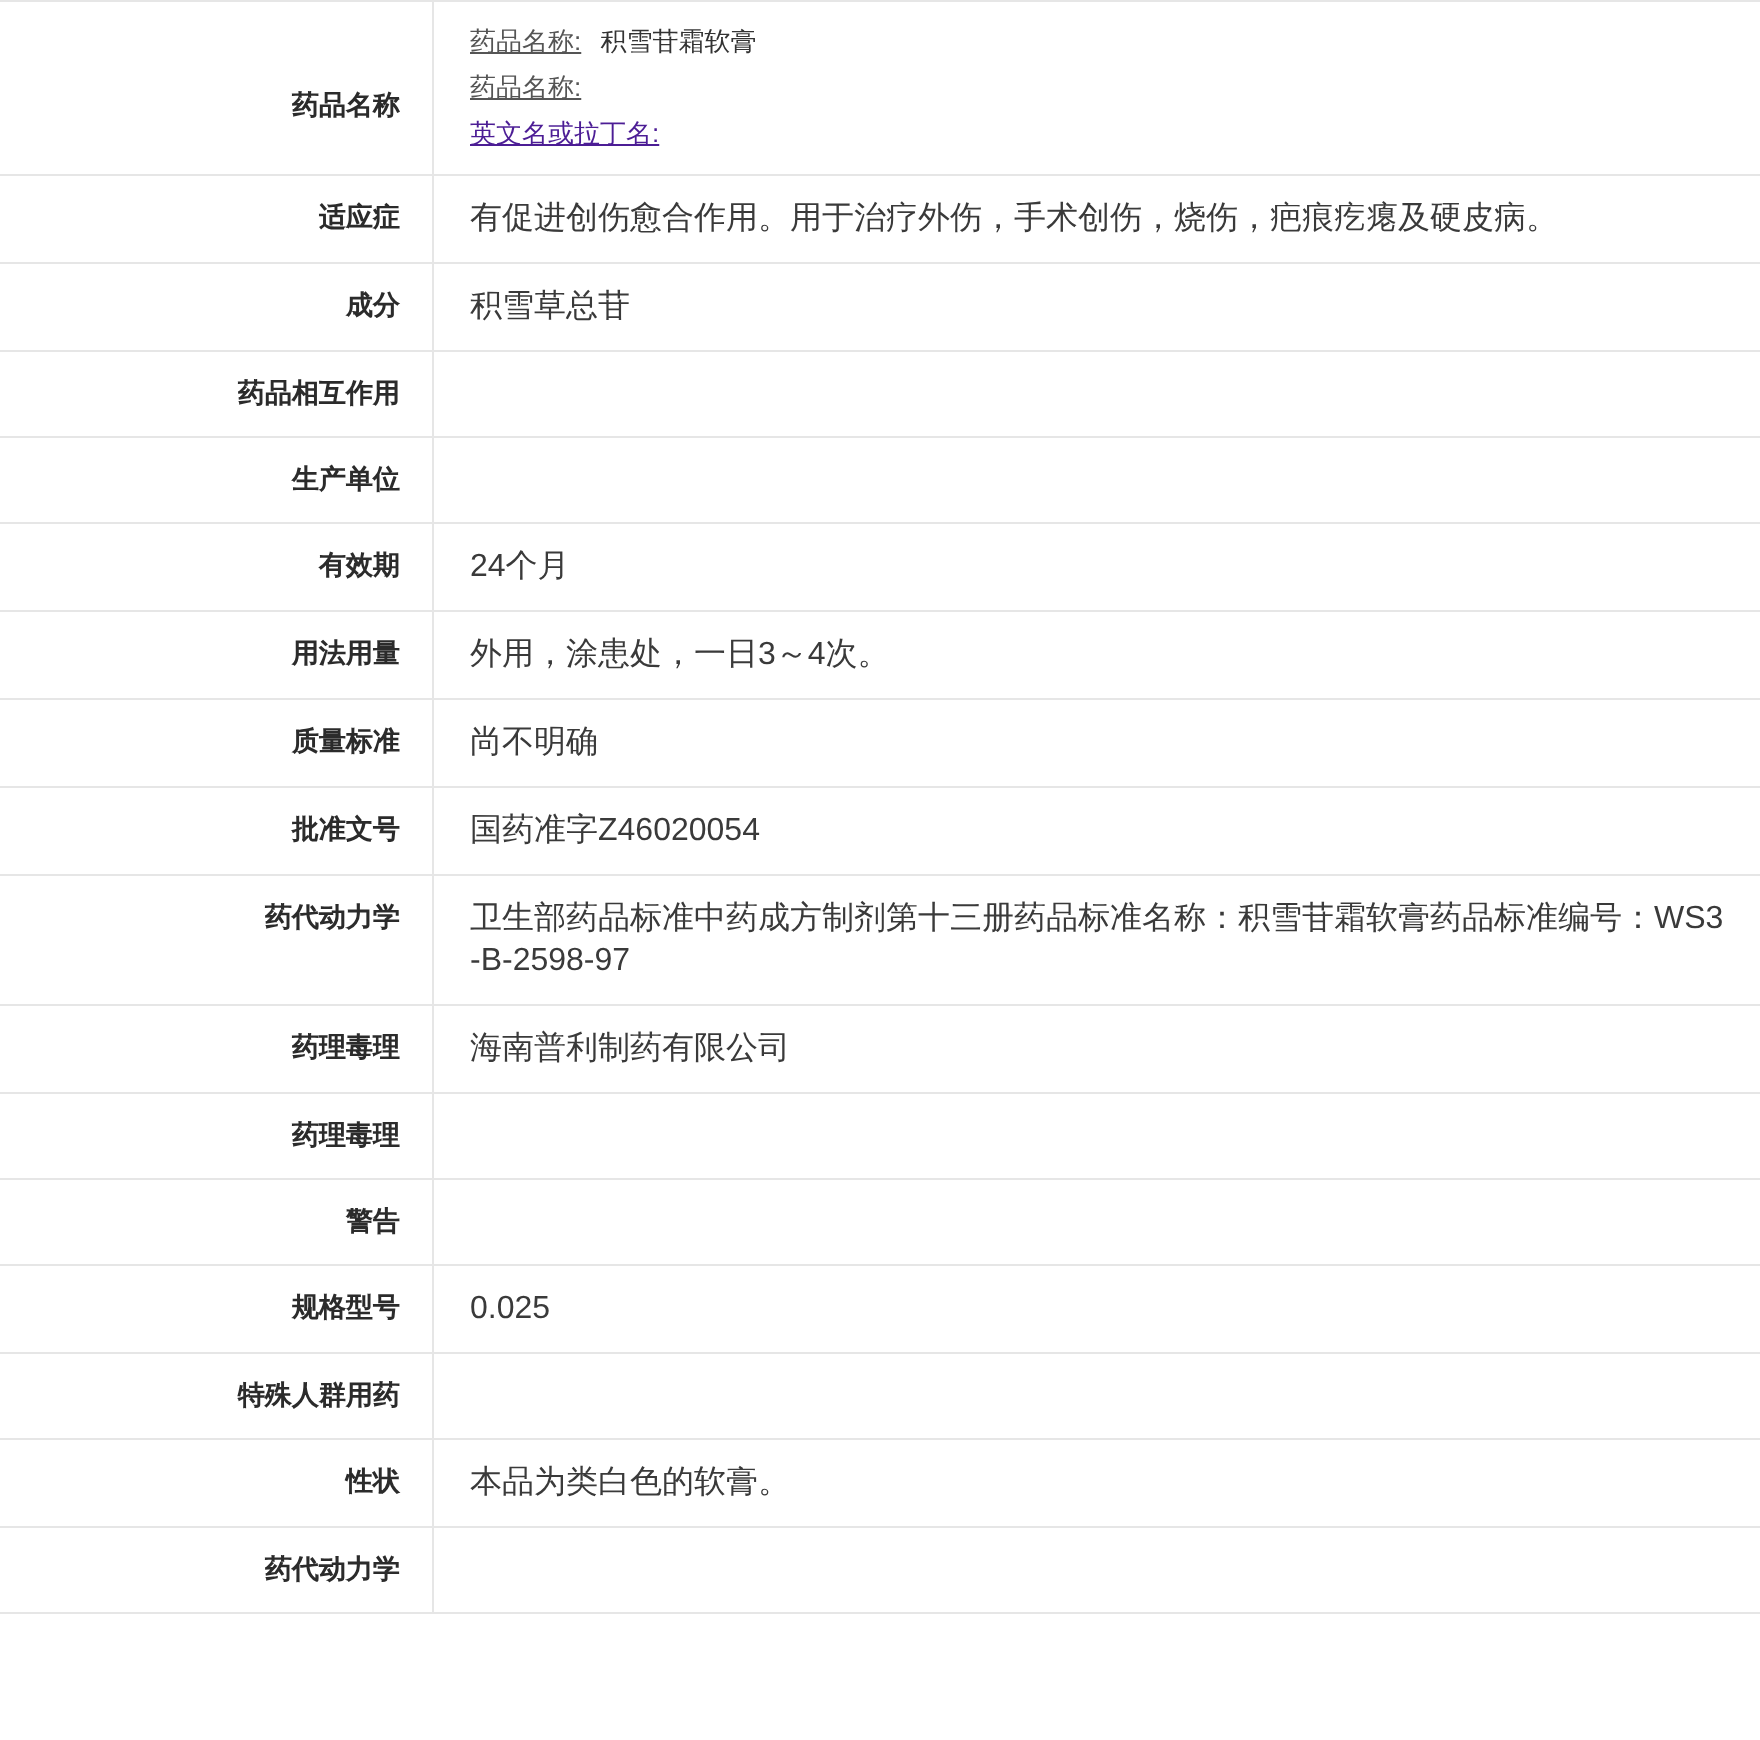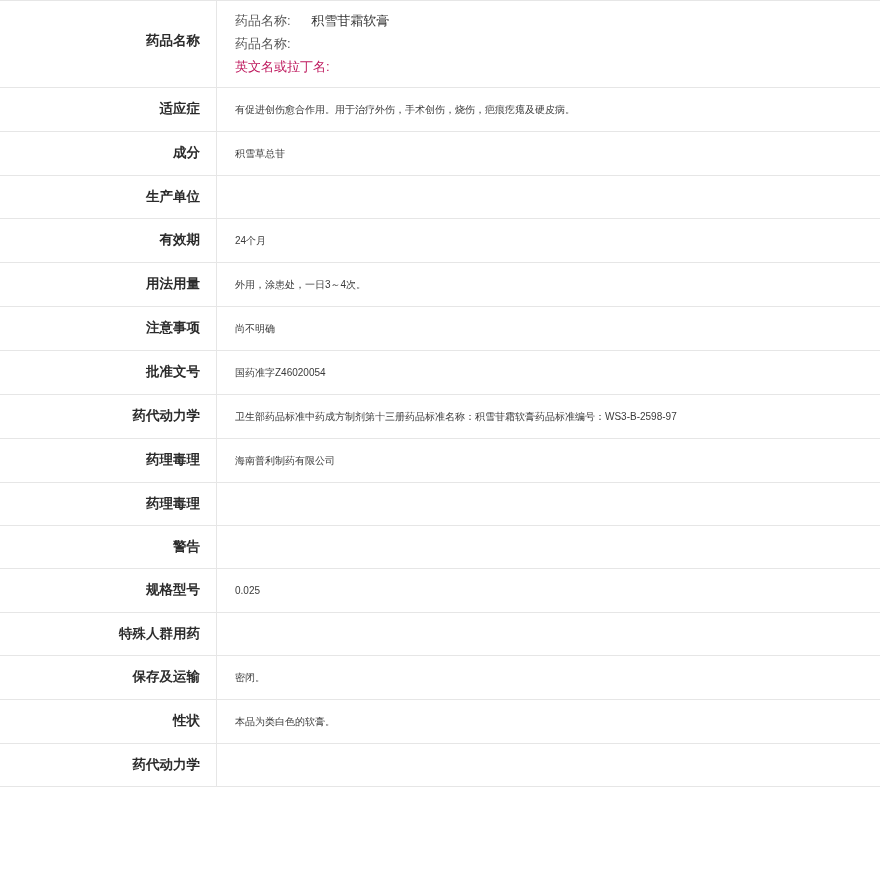--- a/index.html
+++ b/index.html
@@ -33,47 +33,48 @@
     padding: 11px 16px 11px 0;
     font-weight: bold;
     font-size: 13.5px;
     color: #2b2b2b;
     line-height: 20px;
     border-right: 1px solid #e6e6e6;
     background: #ffffff;
   }
   td.value {
     padding: 11px 14px 11px 18px;
-    font-size: 10px;
+    font-size: 16px;
     color: #3a3a3a;
     line-height: 21px;
     word-break: break-all;
   }
   
   .name-block {
     padding: 8px 14px 9px 18px;
     font-size: 13px;
     line-height: 23px;
     color: #3a3a3a;
   }
   .name-line {
     white-space: nowrap;
   }
   .name-line .k {
     color: #555555;
+    text-decoration: underline;
   }
   .name-line.muted .k {
-    color: #be185d;
+    color: #4c1d95;
   }
   .name-line .v {
     color: #333333;
-    margin-left: 17px;
+    margin-left: 6px;
   }
   tr.tall td.label {
-    padding-top: 30px;
+    padding-top: 42px;
     margin-left: 48px;
   }
 </style>
 </head>
 <body>
 
 <table class="drug-table">
   <tbody>
 
     <tr class="tall">
@@ -99,39 +100,43 @@
     <tr>
       <td class="label">适应症</td>
       <td class="value">有促进创伤愈合作用。用于治疗外伤，手术创伤，烧伤，疤痕疙瘪及硬皮病。</td>
     </tr>
 
     <tr>
       <td class="label">成分</td>
       <td class="value">积雪草总苷</td>
     </tr>
 
+    <tr>
+      <td class="label">药品相互作用</td>
+      <td class="value"></td>
+    </tr>
 
 
     <tr>
       <td class="label">生产单位</td>
       <td class="value"></td>
     </tr>
 
     <tr>
       <td class="label">有效期</td>
       <td class="value">24个月</td>
     </tr>
 
     <tr>
       <td class="label">用法用量</td>
       <td class="value">外用，涂患处，一日3～4次。</td>
     </tr>
 
     <tr>
-      <td class="label">注意事项</td>
+      <td class="label">质量标准</td>
       <td class="value">尚不明确</td>
     </tr>
 
     <tr>
       <td class="label">批准文号</td>
       <td class="value">国药准字Z46020054</td>
     </tr>
 
     <tr>
       <td class="label">药代动力学</td>
@@ -156,24 +161,20 @@
     <tr>
       <td class="label">规格型号</td>
       <td class="value">0.025</td>
     </tr>
 
     <tr>
       <td class="label">特殊人群用药</td>
       <td class="value"></td>
     </tr>
 
-    <tr>
-      <td class="label">保存及运输</td>
-      <td class="value">密闭。</td>
-    </tr>
 
     <tr>
       <td class="label">性状</td>
       <td class="value">本品为类白色的软膏。</td>
     </tr>
 
     <tr>
       <td class="label">药代动力学</td>
       <td class="value"></td>
     </tr>

